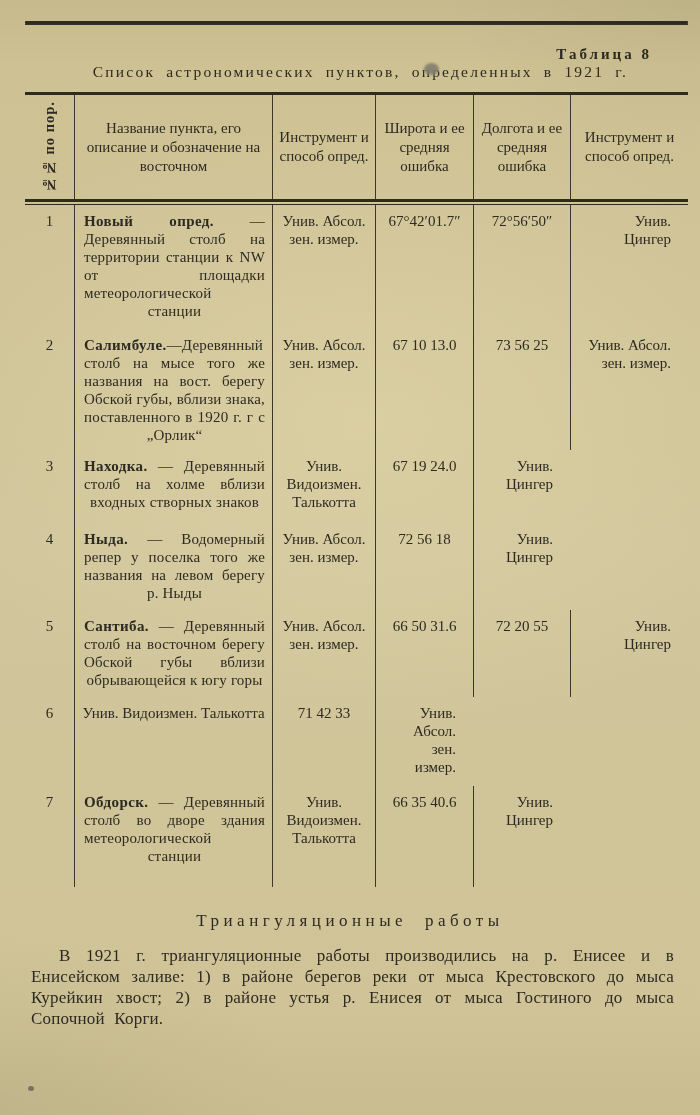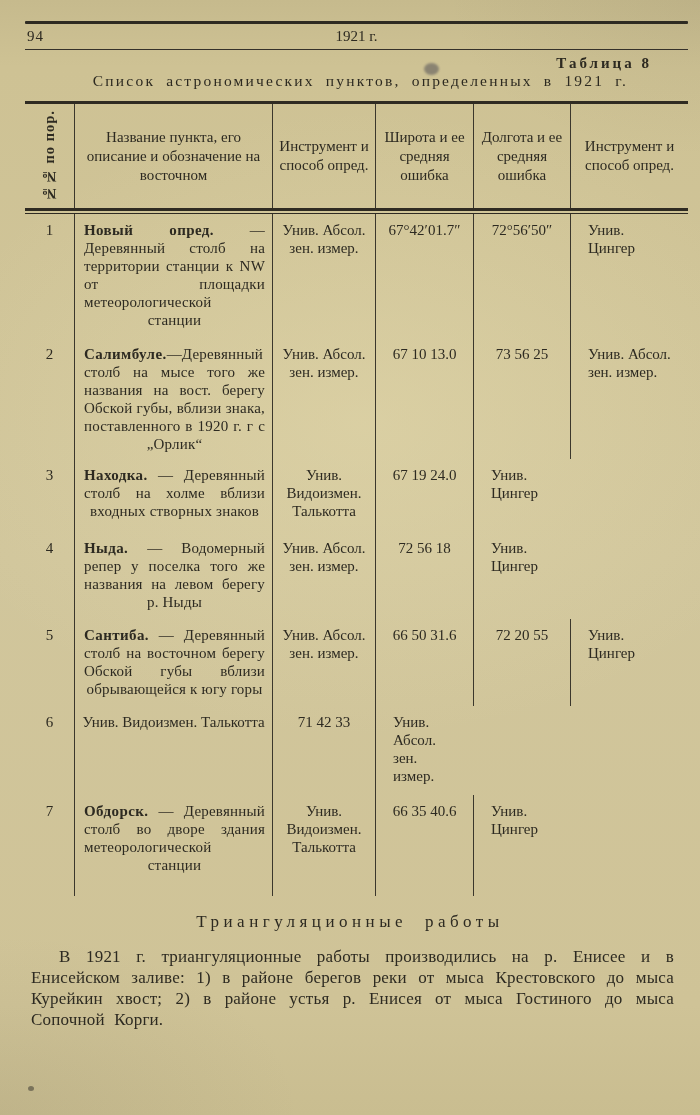--- a/index.html
+++ b/index.html
@@ -15,63 +15,59 @@
   }
   .ink{color:#2d2a21;}
   
   .running-head{margin:21px 12px 0 25px;width:663px;}
   .rule-thick{height:3px;background:#2e2b22;border-radius:1px;}
   .rule-thin{height:1px;background:#35312a;}
   .rh-row{position:relative;height:25px;font-size:15px;line-height:25px;}
   .rh-page{position:absolute;left:2px;top:0;letter-spacing:1px;}
   .rh-title{position:absolute;left:0;right:0;text-align:center;}
   
-  .table-label{margin:5px 48px 0 0;text-align:right;font-weight:bold;font-size:15px;letter-spacing:3px;}
+  .table-label{margin:21px 48px 0 0;text-align:right;font-weight:bold;font-size:15px;letter-spacing:3px;}
   .table-title{text-align:center;font-size:15.5px;letter-spacing:2.2px;word-spacing:5px;padding-left:21px;}
   .smudge{position:absolute;left:424px;top:63px;width:15px;height:12px;background:#837d6e;border-radius:50%;filter:blur(1.2px);opacity:.9;}
   .smudge2{position:absolute;left:28px;top:1086px;width:6px;height:5px;background:#4a463a;border-radius:50%;filter:blur(.6px);opacity:.6;}
   
   .asttable{margin:11px 0 0 25px;width:663px;border-top:3px solid #2f2b22;font-size:15px;}
   .tgrid{display:grid;grid-template-columns:49px 198px 103px 98px 97px 1fr;}
   .thead{min-height:88px;}
   .thead > div{display:flex;align-items:center;justify-content:center;text-align:center;
     padding:6px 3px;line-height:19px;}
   .thead > div + div{border-left:1px solid #3b372c;}
   .vtext{writing-mode:vertical-rl;transform:rotate(180deg);font-weight:bold;font-size:14.5px;letter-spacing:1px;white-space:nowrap;}
   .dbl-rule{height:2px;border-top:3px solid #2f2b22;border-bottom:1px solid #2f2b22;}
   .brow > div + div{border-left:1px solid #3b372c;}
   .brow > div{padding-top:7px;line-height:18px;}
   .c-num{text-align:center;font-size:15px;}
   .c-name{padding-left:9px !important;padding-right:7px !important;text-align:justify;text-align-last:center;hyphens:auto;letter-spacing:.2px;}
   .c-name b{letter-spacing:.4px;}
   .c-instr,.c-lat,.c-lon{text-align:center;padding-left:4px !important;padding-right:4px !important;}
-  .c-instr2{text-align:left;padding-left:17px !important;padding-right:17px !important;}
+  .c-instr2{text-align:right;padding-left:17px !important;padding-right:17px !important;}
   .brow:nth-of-type(1) > div{padding-bottom:9px;}
   .brow:nth-of-type(2) > div{padding-bottom:6px;}
   .brow:nth-of-type(3) > div{padding-bottom:12px;}
   .brow:nth-of-type(4) > div{padding-bottom:8px;}
   .brow:nth-of-type(5) > div{padding-bottom:8px;}
   .brow:nth-of-type(6) > div{padding-bottom:10px;}
   .brow:nth-of-type(7) > div{padding-bottom:22px;}
   
-  .section-heading{margin-top:16px;text-align:center;font-size:17px;letter-spacing:4.5px;word-spacing:9px;}
+  .section-heading{margin-top:24px;text-align:center;font-size:17px;letter-spacing:4.5px;word-spacing:9px;}
   .paras{margin:14px 26px 0 31px;font-size:17px;line-height:21px;text-align:justify;word-spacing:5px;letter-spacing:.2px;}
   .paras p{margin:0;text-indent:28px;}
 </style>
 </head>
 <body>
 
 <div class="page ink">
 
   <div class="running-head">
     <div class="rule-thick"></div>
-    <div class="rh-row">
-      <span class="rh-page">94</span>
-      <span class="rh-title">1921 г.</span>
-    </div>
     <div class="rule-thin"></div>
   </div>
 
   <div class="smudge"></div>
   <div class="smudge2"></div>
 
   <div class="table-label">Таблица 8</div>
   <div class="table-title">Список астрономических пунктов, определенных в 1921 г.</div>
 
   <div class="asttable">

